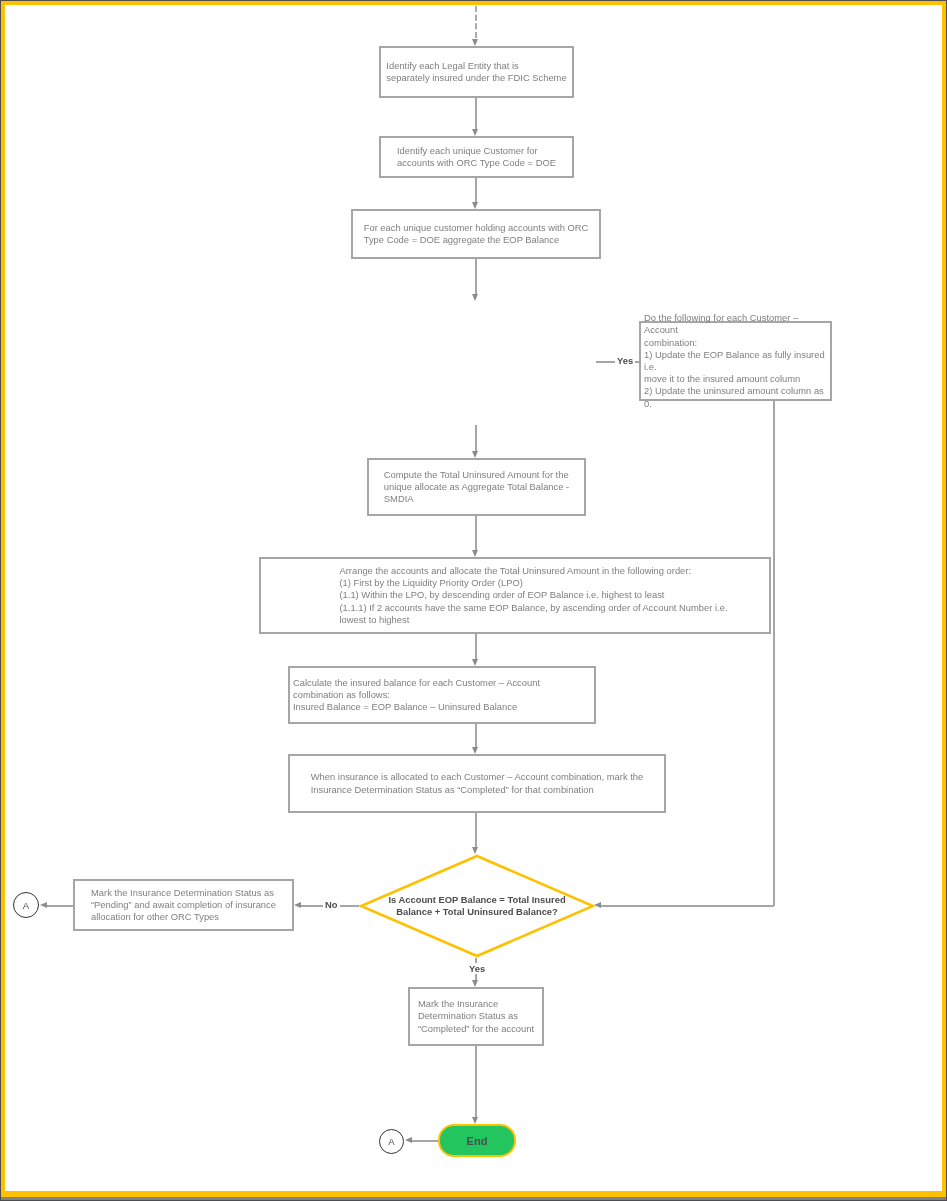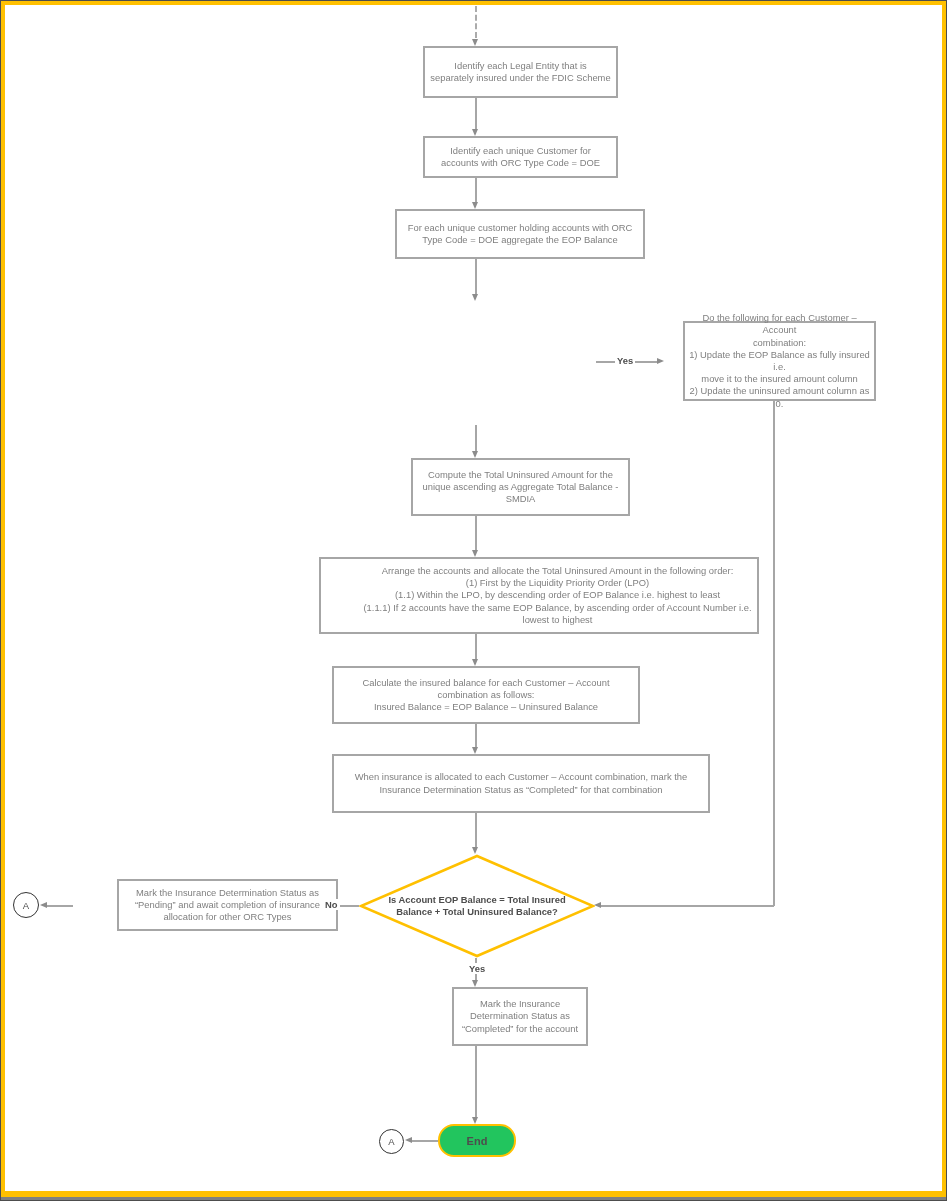--- a/index.html
+++ b/index.html
@@ -19,22 +19,22 @@
   .title {
     position:absolute; left:10px; top:7px;
     font-size:15.5px; font-weight:bold; color:#8a6c16; letter-spacing:0.3px;
     white-space:nowrap; z-index:4;
   }
 
   .node {
     position:absolute; box-sizing:border-box;
     background:#ffffff; border:2px solid #A6A6A6;
     display:flex; align-items:center; justify-content:center;
-    text-align:center; color:#7F7F7F; font-size:9.4px; line-height:1.3;
-    white-space:pre-line; padding:2px 3px; z-index:3;margin-left:44px;
+    text-align:left; color:#7F7F7F; font-size:9.4px; line-height:1.3;
+    white-space:pre-line; padding:2px 3px; z-index:3;
   }
   .diamond-wrap { position:absolute; z-index:3; }
   .diamond-wrap svg { position:absolute; left:0; top:0; }
   .diamond-text {
     position:absolute; left:0; top:0; width:100%; height:100%;
     display:flex; align-items:center; justify-content:center;
     text-align:center; color:#4d4d4d; font-size:9.4px; font-weight:600;
     line-height:1.3; white-space:pre-line;
   }
   .terminator {
@@ -62,21 +62,21 @@
     font-size:9.4px; font-weight:600; padding:0 2px; z-index:4; white-space:nowrap;
   }
 
   
   #n-box1 { left:378px; top:45px;  width:195px; height:52px; }
   #n-box2 { left:378px; top:135px; width:195px; height:42px; }
   #n-box3 { left:350px; top:208px; width:250px; height:50px; }
   #n-d1   { left:355px; top:298px; width:242px; height:126px; }
   #n-yesbox { left:638px; top:320px; width:193px; height:80px; }
   #n-compute { left:366px; top:457px; width:219px; height:58px; }
-  #n-arrange { left:274px; top:556px; width:440px; height:77px;padding-left:40px; }
+  #n-arrange { left:258px; top:556px; width:512px; height:77px;padding-left:40px; }
   #n-calc    { left:287px; top:665px; width:308px; height:58px; }
   #n-when    { left:287px; top:753px; width:378px; height:59px; }
   #n-d2   { left:358px; top:853px; width:236px; height:104px; }
   #n-pending { left:72px; top:878px; width:221px; height:52px; }
   #n-completed { left:407px; top:986px; width:136px; height:59px; }
   #n-end  { left:437px; top:1123px; width:78px; height:33px; }
   #n-a1   { left:12px; top:891px; }
   #n-a2   { left:378px; top:1128px; width:25px; height:25px; }
 </style>
 </head>
@@ -147,21 +147,21 @@
   <div class="node" id="n-box3">For each unique customer holding accounts with ORC
 Type Code = DOE aggregate the EOP Balance</div>
 
 
   <div class="node" id="n-yesbox">Do the following for each Customer – Account
 combination:
 1) Update the EOP Balance as fully insured i.e.
 move it to the insured amount column
 2) Update the uninsured amount column as 0.</div>
   <div class="node" id="n-compute">Compute the Total Uninsured Amount for the
-unique ascending as Aggregate Total Balance -
+unique allocate as Aggregate Total Balance -
 SMDIA</div>
   <div class="node" id="n-arrange">Arrange the accounts and allocate the Total Uninsured Amount in the following order:
 (1) First by the Liquidity Priority Order (LPO)
 (1.1) Within the LPO, by descending order of EOP Balance i.e. highest to least
 (1.1.1) If 2 accounts have the same EOP Balance, by ascending order of Account Number i.e.
 lowest to highest</div>
   <div class="node" id="n-calc">Calculate the insured balance for each Customer – Account combination as follows:
 Insured Balance = EOP Balance – Uninsured Balance</div>
   <div class="node" id="n-when">When insurance is allocated to each Customer – Account combination, mark the
 Insurance Determination Status as “Completed” for that combination</div>

